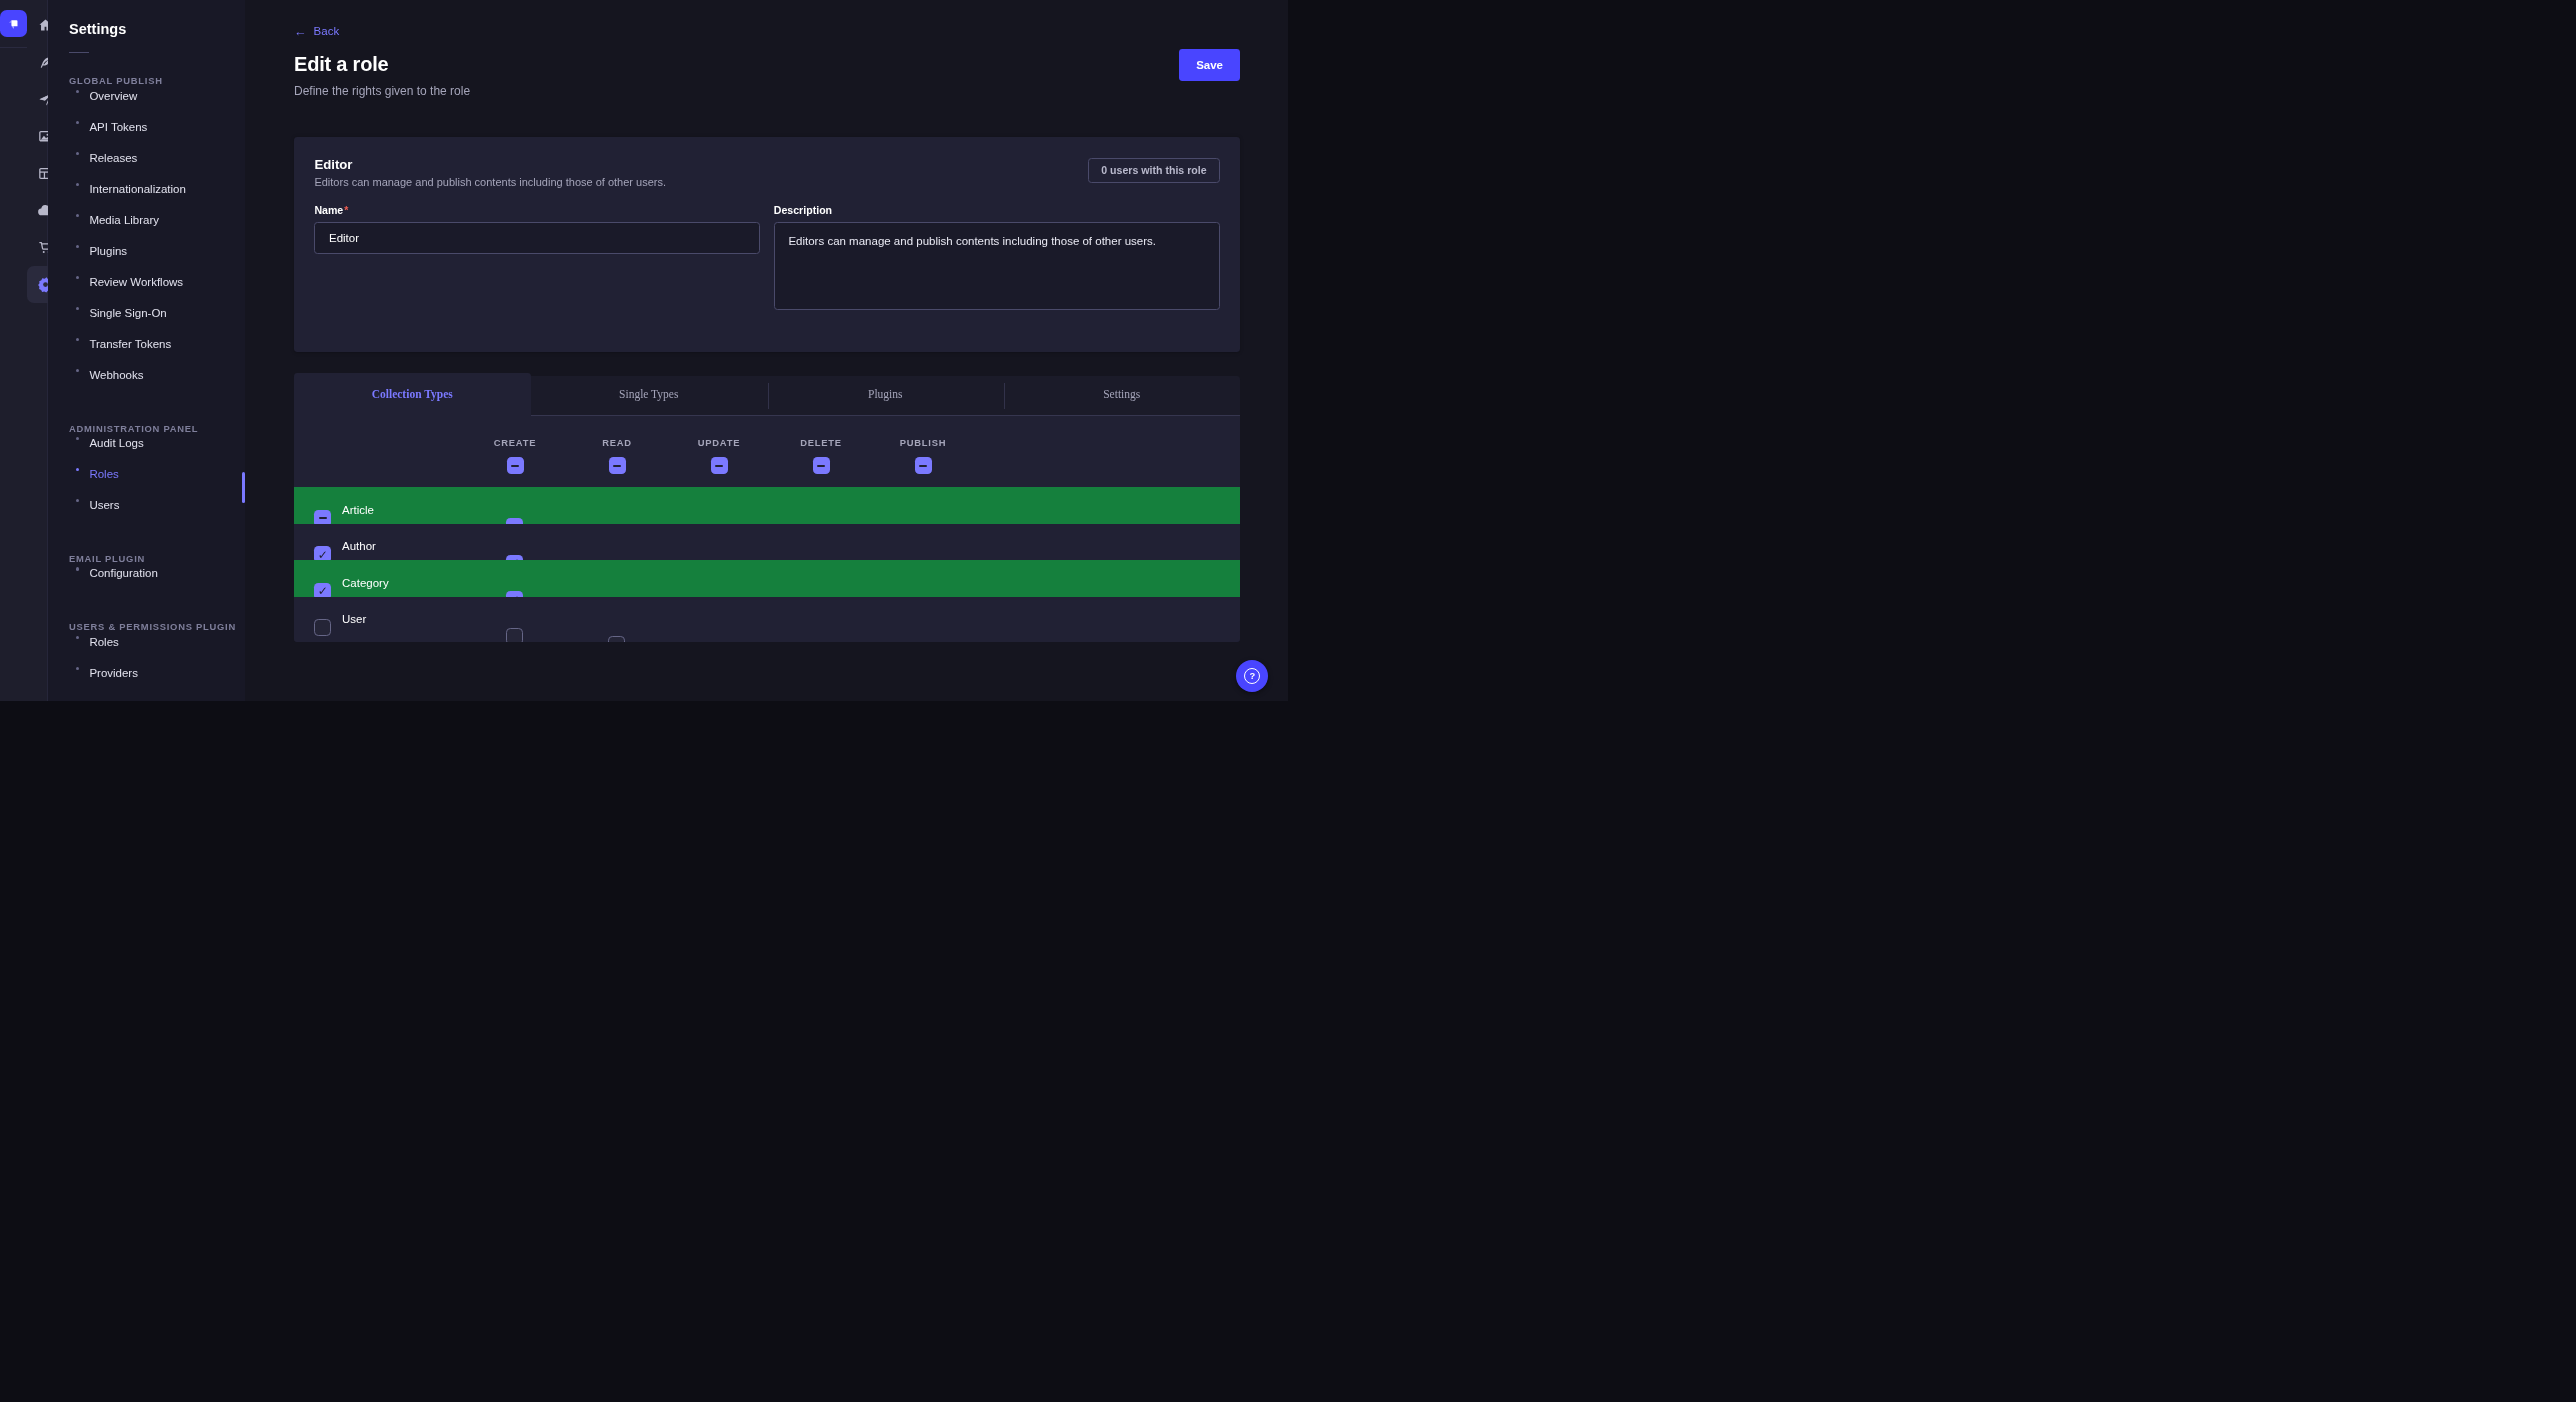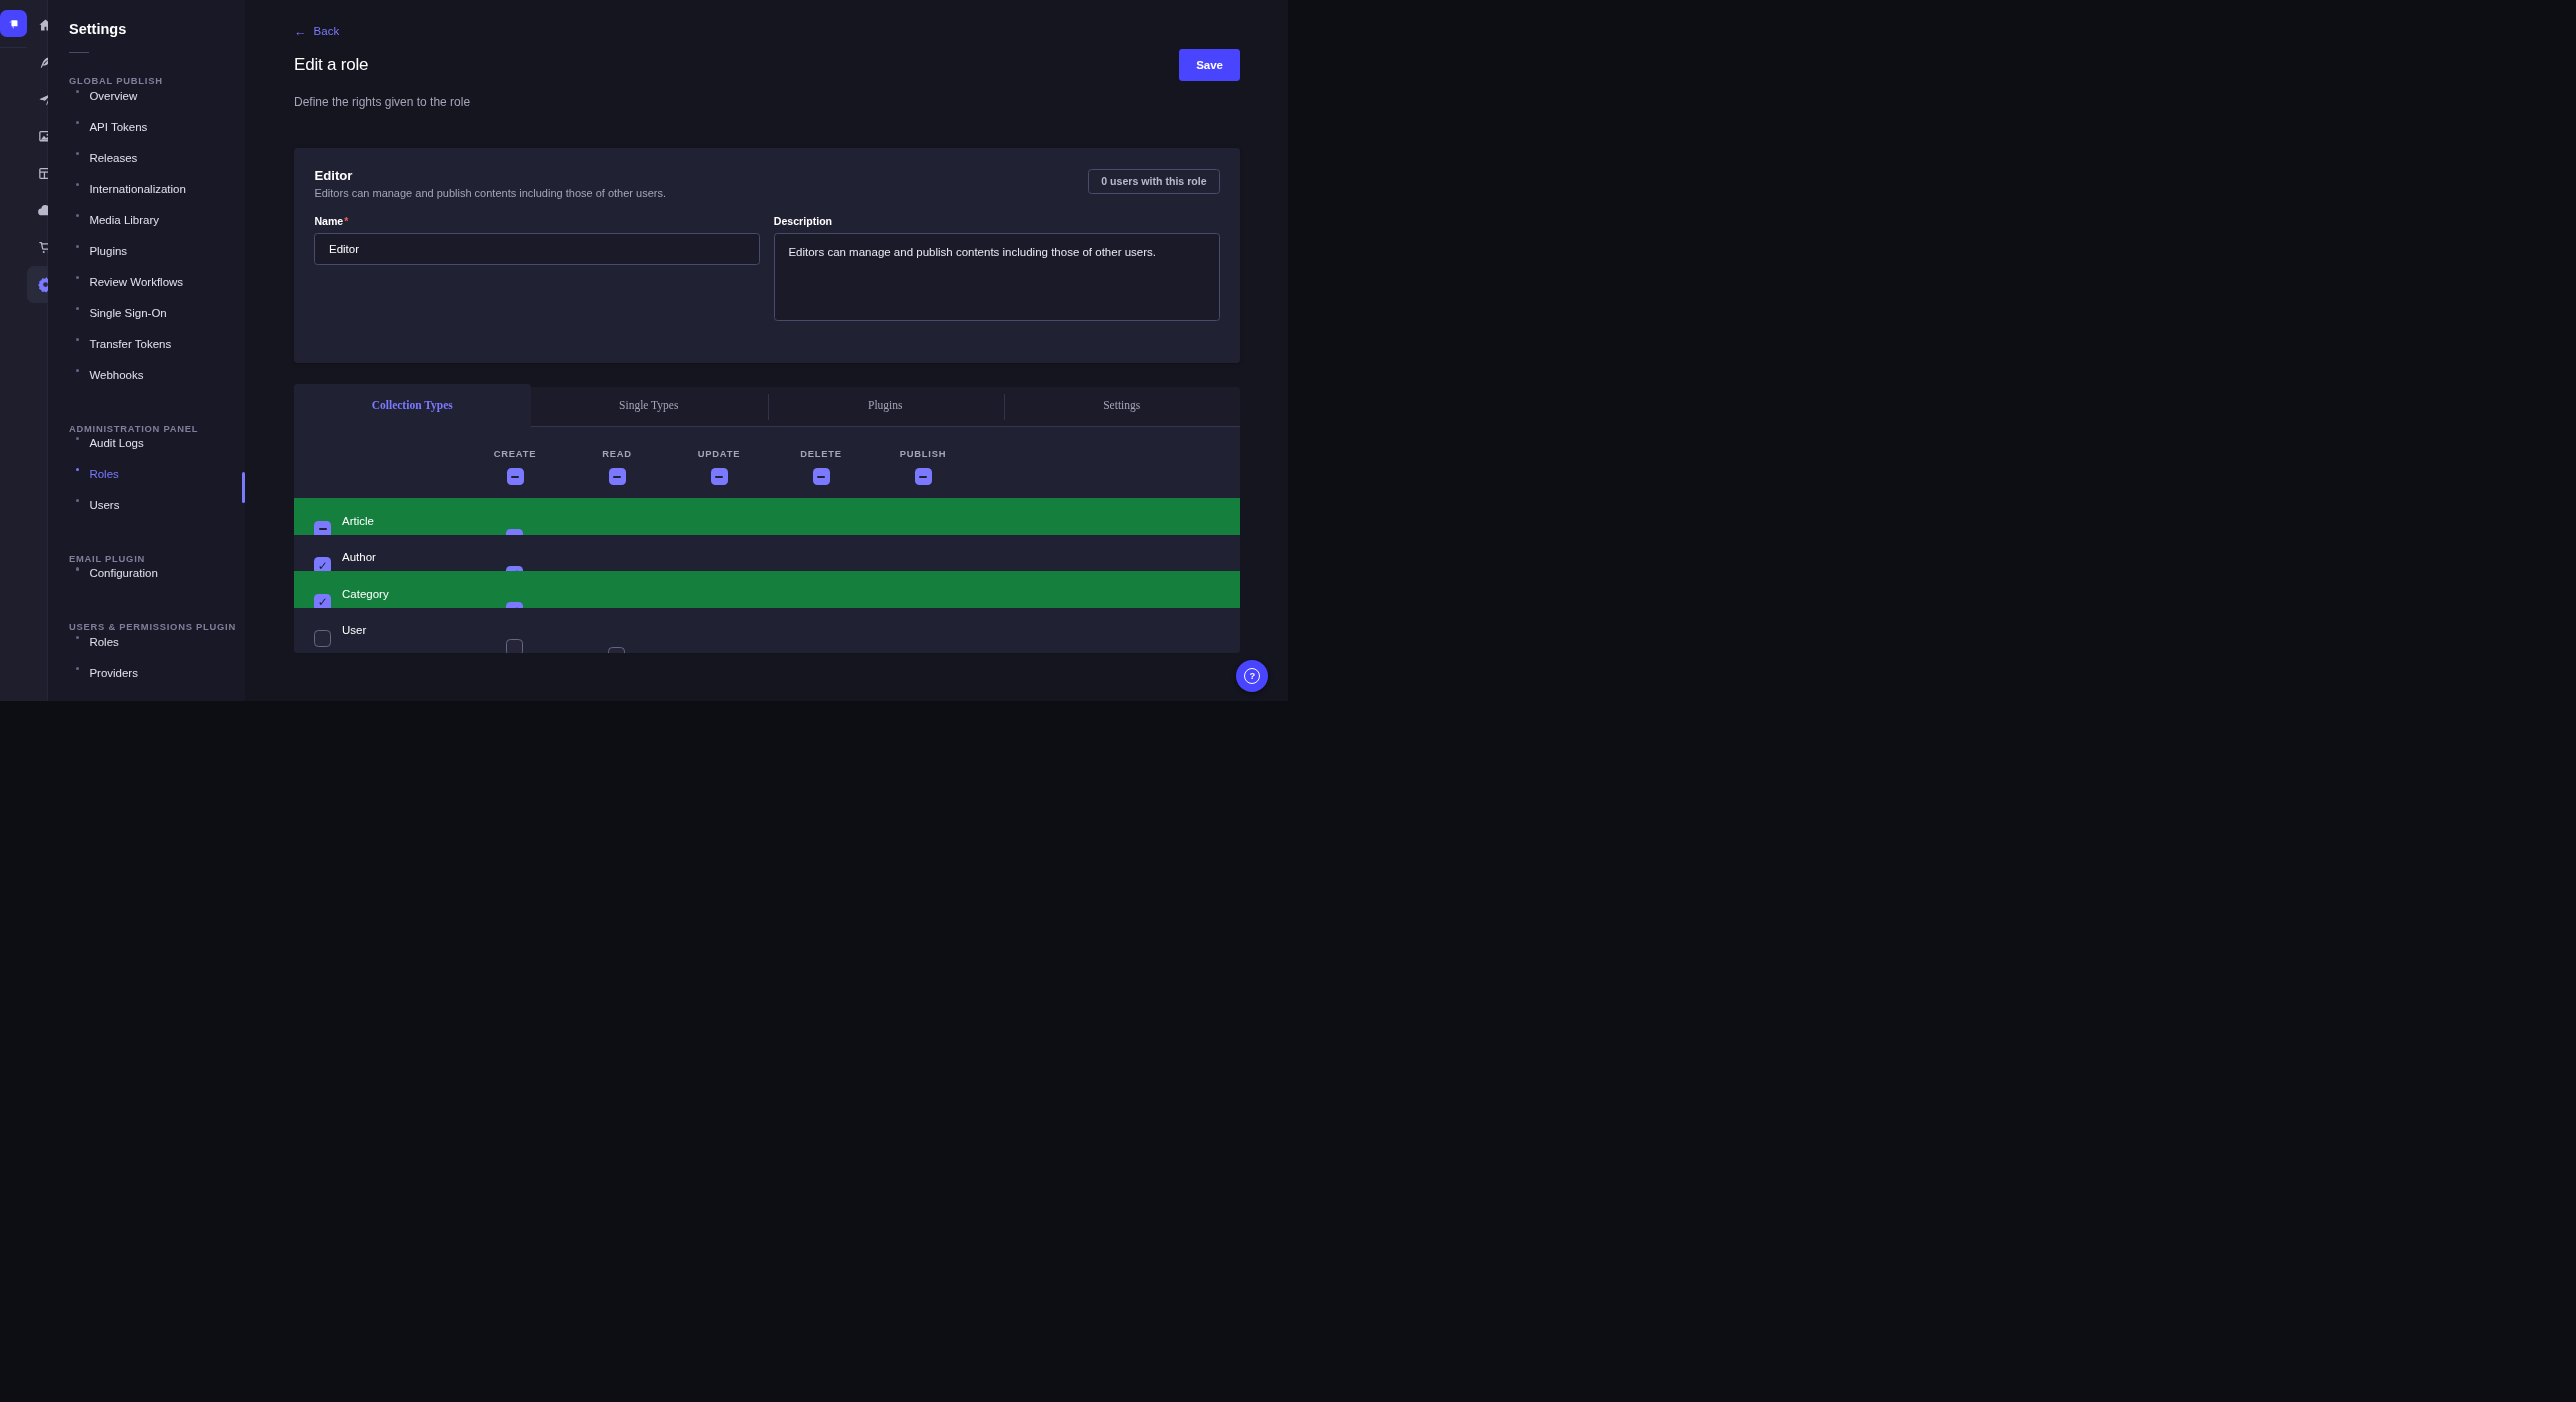--- a/index.html
+++ b/index.html
@@ -29,22 +29,22 @@
   .side-item.active .bullet { background:#7b79ff; }
   .side-item.active .lbl { color:#7b79ff; }
   .active-indicator { position:absolute; right:0; top:472px; width:2.6px; height:31px; background:#7b79ff; border-radius:1.7px; }
 
   
   .main { position:absolute; left:245px; top:0; right:0; bottom:0; background:#15151f; padding:0 48px 0 49px; }
   .back-row { margin-top:23px; display:flex; align-items:center; gap:6.8px; width:max-content; cursor:pointer; }
   .back-arrow { color:#7b79ff; font-size:12.8px; line-height:17px; }
   .back-label { color:#7b79ff; font-size:11.5px; line-height:17px; }
   .title-row { margin-top:8.5px; display:flex; align-items:center; justify-content:space-between; }
-  h1.page-title { color:#ffffff; font-size:17px; font-weight:400; line-height:29px; letter-spacing:-0.2px; }
-  .subtitle { margin-top:13px; color:#a5a5ba; font-size:12px; line-height:17px; }
+  h1.page-title { color:#ffffff; font-size:20px; font-weight:700; line-height:29px; letter-spacing:-0.2px; }
+  .subtitle { margin-top:2px; color:#a5a5ba; font-size:12px; line-height:17px; }
   .save-btn { background:#4945ff; color:#ffffff; border:none; border-radius:3.4px; height:32px; padding:0 17px; font-size:11.5px; font-weight:600; font-family:inherit; cursor:pointer; }
 
   
   .card { position:relative; margin-top:37px; background:#212134; border-radius:3.4px; padding:20.4px; height:215px; box-shadow:0 0.9px 3.4px rgba(0,0,0,0.25); }
   .card-title { color:#ffffff; font-size:13.2px; font-weight:700; line-height:16px; }
   .card-desc { margin-top:3.4px; color:#a5a5ba; font-size:11px; line-height:13.6px; }
   .users-badge { position:absolute; top:21px; right:20.4px; background:#212134; border:0.9px solid #4a4a6a; border-radius:3.4px; height:25.6px; padding:0 12px; display:flex; align-items:center; color:#b9b9cc; font-size:10.6px; font-weight:600; cursor:pointer; }
   .fields { display:flex; gap:13.6px; margin-top:14.5px; }
   .field { flex:1 1 0; }
   .field-label { color:#ffffff; font-size:10.6px; font-weight:700; line-height:13.6px; margin-bottom:4.3px; }

